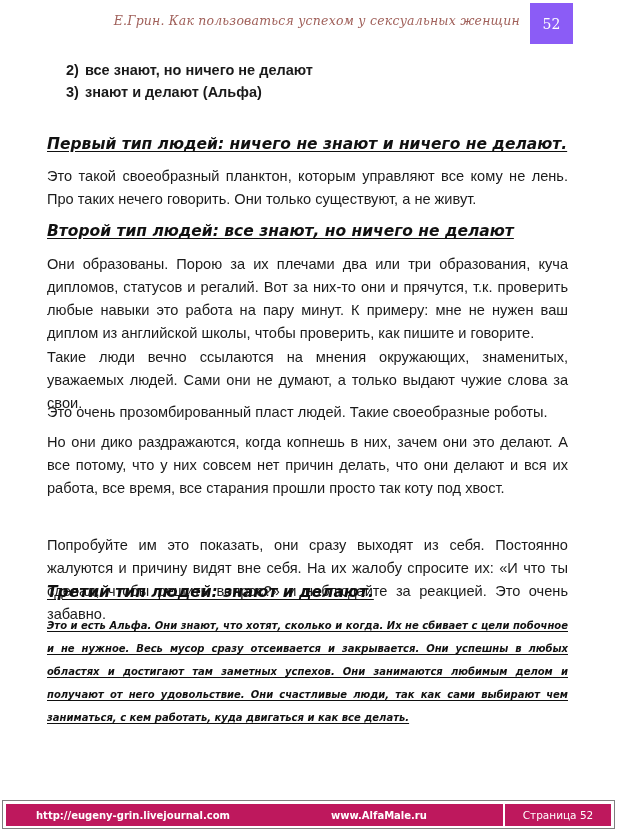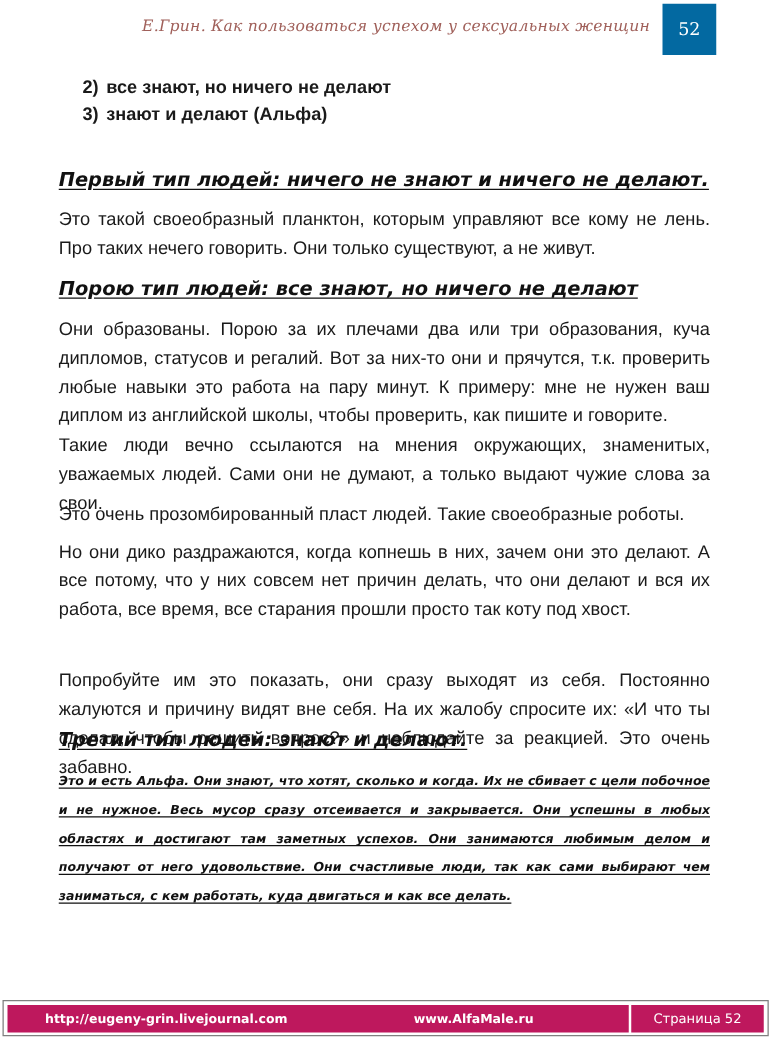--- a/index.html
+++ b/index.html
@@ -5,21 +5,21 @@
   html, body { margin: 0; padding: 0; background: #ffffff; }
   body { width: 620px; height: 833px; position: relative; overflow: hidden; font-family: "DejaVu Sans", sans-serif; color: #1a1a1a; }
 
   .running-header {
     position: absolute; right: 100px; top: 13px;
     font-family: "DejaVu Serif", serif; font-style: italic;
     font-size: 12.5px; color: #a0605a; letter-spacing: 0.2px; white-space: nowrap;
   }
   .page-box {
     position: absolute; left: 530px; top: 3px; width: 43px; height: 41px;
-    background: #0369a1; color: #ffffff;
+    background: #8b5cf6; color: #ffffff;
     font-family: "DejaVu Serif", serif; font-size: 14px;
     display: flex; align-items: center; justify-content: center;
   }
 
   .list { position: absolute; left: 66px; top: 59px; margin: 0; padding: 0; list-style: none; }
   .list li { font-family: "Liberation Sans", sans-serif; font-weight: bold; font-size: 14.5px; line-height: 22px; height: 22px; white-space: nowrap; }
   .list .num { display: inline-block; width: 19px; }
 
   .h {
     position: absolute; left: 47px; margin: 0;
@@ -60,21 +60,21 @@
   </div>
 
 <ol class="list">
   <li><span class="num">2)</span><span>все знают, но ничего не делают</span></li>
   <li><span class="num">3)</span><span>знают и делают (Альфа)</span></li>
 </ol>
 
 <h2 class="h" style="top:133px;">Первый тип людей: ничего не знают и ничего  не делают.</h2>
 <p class="p" style="top:165px;">Это такой своеобразный планктон, которым управляют все кому не лень.  Про таких нечего говорить. Они только существуют, а не живут.</p>
 
-<h2 class="h" style="top:220px;">Порою тип людей: все знают, но ничего не делают</h2>
+<h2 class="h" style="top:220px;">Второй тип людей: все знают, но ничего не делают</h2>
 <p class="p" style="top:253px;">Они образованы. Порою за их плечами два или три образования, куча дипломов, статусов и регалий.  Вот за них-то они и прячутся, т.к. проверить любые навыки это работа на пару минут. К примеру: мне не нужен ваш диплом из английской школы, чтобы проверить, как пишите и говорите.</p>
 <p class="p" style="top:346px;">Такие люди вечно ссылаются на мнения окружающих, знаменитых, уважаемых людей. Сами они не думают, а только выдают чужие слова за свои.</p>
 <p class="p" style="top:401px;">Это очень прозомбированный пласт людей. Такие своеобразные роботы.</p>
 <p class="p" style="top:431px;">Но они дико раздражаются, когда копнешь в них, зачем они это делают. А все потому, что у них совсем нет причин делать, что они делают и вся их работа, все время, все старания прошли просто так коту под хвост.</p>
 <p class="p" style="top:534px;">Попробуйте им это показать, они сразу выходят из себя. Постоянно жалуются и причину видят вне себя. На их жалобу спросите их: «И что ты сделал, чтобы решить вопрос?» и наблюдайте за реакцией. Это очень забавно.</p>
 
 <h2 class="h" style="top:581px;">Третий тип людей: знают и делают.</h2>
 <p class="p alpha" style="top:614px;">Это и есть Альфа. Они знают, что хотят, сколько и когда. Их не сбивает с цели побочное и не нужное. Весь мусор сразу отсеивается и закрывается. Они успешны в любых областях и достигают там заметных успехов. Они занимаются любимым делом и получают от него удовольствие. Они счастливые люди, так как сами выбирают чем заниматься, с кем работать, куда двигаться и как все делать.</p>
 
 <div class="footer-frame"></div>

